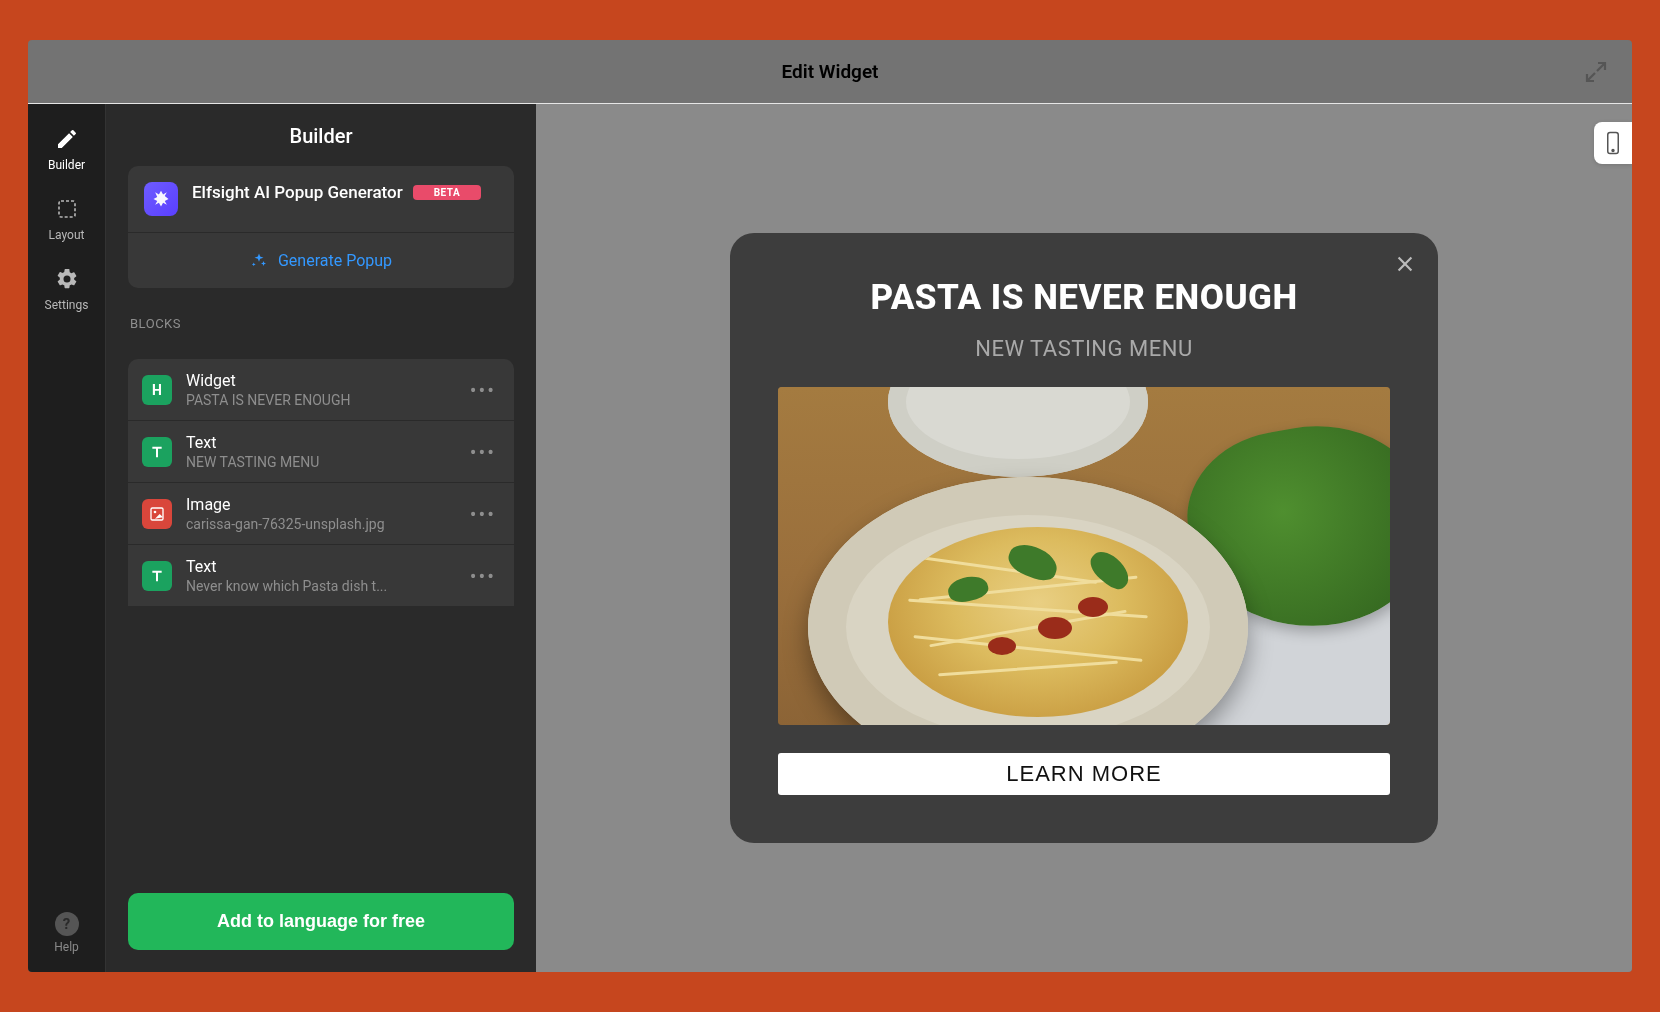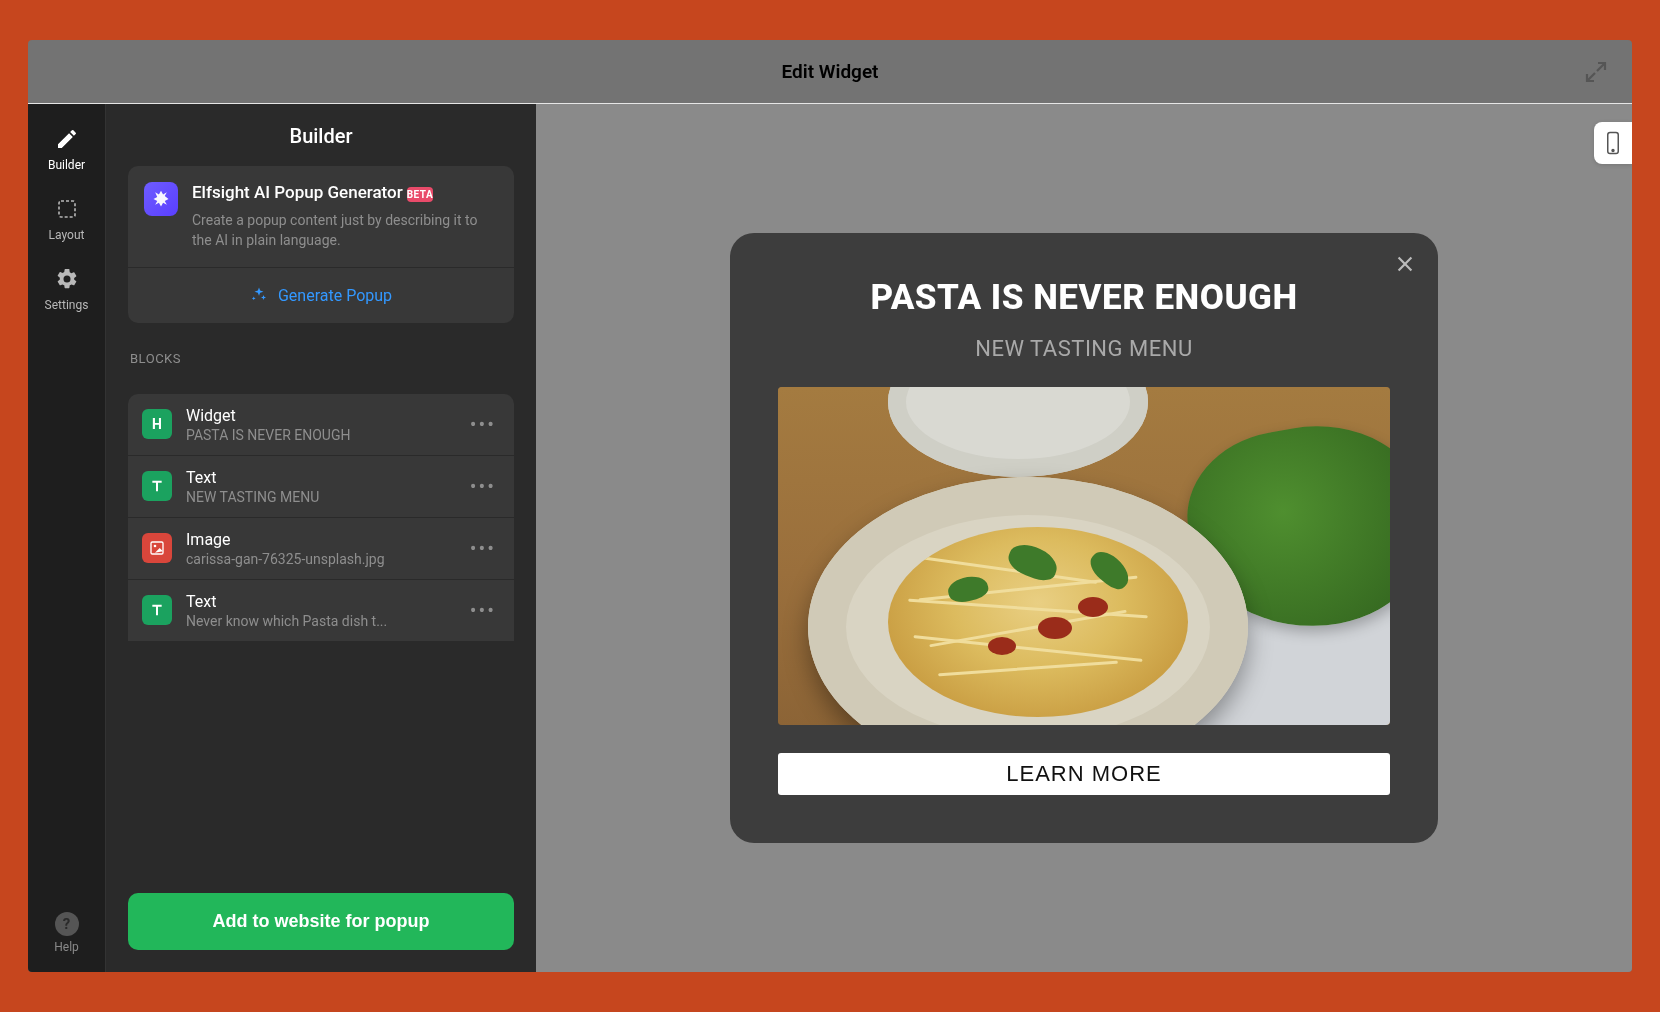--- a/index.html
+++ b/index.html
@@ -116,25 +116,25 @@
   gap: 14px;
 }
 .ai-logo {
   width: 34px; height: 34px; border-radius: 8px;
   background: linear-gradient(135deg, #6e5cff, #5a3fff);
   display: flex; align-items: center; justify-content: center;
   flex-shrink: 0;
 }
 .ai-logo svg { width: 20px; height: 20px; }
 .ai-texts { flex: 1; }
-.ai-title-row { display: flex; align-items: flex-end; gap: 4px; }
+.ai-title-row { display: flex; align-items: center; gap: 10px; }
 .ai-title { font-size: 17px; color: #fff; font-weight: 500; }
 .beta-badge {
   background: #e94b6a; color: #fff; font-size: 10px; font-weight: 700;
-  padding: 2px 0; border-radius: 4px; letter-spacing: 0.5px;
+  padding: 2px 21px; border-radius: 4px; letter-spacing: 0.5px;
 }
 .ai-desc {
   font-size: 14px; color: #8e8e8e; line-height: 1.45; margin-top: 8px;
 }
 .ai-generate {
   border-top: 1px solid #2a2a2a;
   padding: 18px 0;
   text-align: center;
   color: #3398ff;
   font-size: 16px;
@@ -320,21 +320,20 @@
             <div class="ai-logo">
               <svg viewBox="0 0 24 24" fill="none" stroke="#fff" stroke-width="2">
                   <path d="M12 2l2.5 4.5L19 4l-2.5 4.5L21 12l-4.5 2.5L19 19l-4.5-2.5L12 21l-2.5-4.5L5 19l2.5-4.5L3 12l4.5-2.5L5 4l4.5 2.5z" fill="#fff" stroke="none" opacity="0.95"></path>
                 </svg>
             </div>
             <div class="ai-texts">
               <div class="ai-title-row">
                 <span class="ai-title">Elfsight AI Popup Generator</span>
                 <span class="beta-badge">BETA</span>
               </div>
-              <div class="ai-desc">Create a popup content just by describing it to the AI in plain language.</div>
             </div>
           </div>
           <div class="ai-generate">
             <svg class="sparkle" viewBox="0 0 24 24" fill="currentColor">
                 <path d="M12 2l1.5 4L18 7.5l-4.5 1.5L12 13l-1.5-4L6 7.5 10.5 6 12 2zm6 10l.9 2.4 2.4.9-2.4.9L18 18.6l-.9-2.4-2.4-.9 2.4-.9.9-2.4zM5 14l.7 1.8L7.5 16.5l-1.8.7L5 19l-.7-1.8L2.5 16.5l1.8-.7L5 14z"></path>
               </svg>
             <span>Generate Popup</span>
           </div>
         </div>
 
@@ -385,21 +384,21 @@
             <div class="block-texts">
               <div class="block-title">Text</div>
               <div class="block-sub">Never know which Pasta dish t...</div>
             </div>
             <div class="block-more">•••</div>
           </div>
         </div>
       </div>
 
       <div class="add-btn-wrap">
-        <button class="add-btn">Add to website for popup</button>
+        <button class="add-btn">Add to language for free</button>
       </div>
       <div class="drag-handle"></div>
     </div>
 
     <div class="canvas">
       <div class="device-pill">
         <svg width="18" height="26" viewBox="0 0 24 32" fill="none" stroke="currentColor" stroke-width="2">
             <rect x="5" y="2" width="14" height="28" rx="3"></rect>
             <circle cx="12" cy="26" r="1.3" fill="currentColor"></circle>
           </svg>

